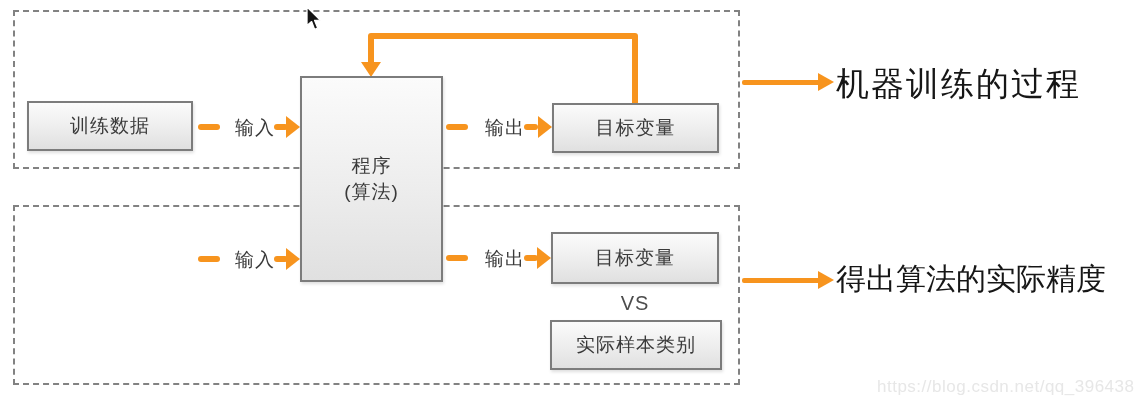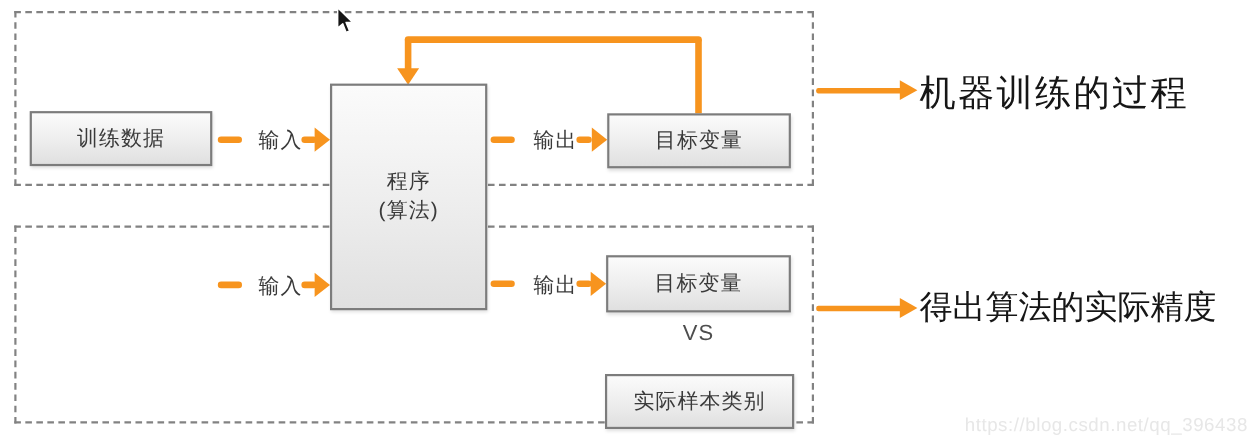--- a/index.html
+++ b/index.html
@@ -69,21 +69,21 @@
   </div>
 
   <div class="node" style="left:552px;top:103px;width:167px;height:50px;">
     <span>目标变量</span>
   </div>
 
   <div class="node" style="left:551px;top:232px;width:168px;height:52px;">
     <span>目标变量</span>
   </div>
 
-  <div class="node" style="left:550px;top:320px;width:172px;height:50px;margin-top:20px;">
+  <div class="node" style="left:550px;top:320px;width:172px;height:50px;">
     <span>实际样本类别</span>
   </div>
 
   <div class="dash" style="left:198px;top:124px;width:22px;"></div>
   <div class="flow-label" style="left:219px;top:115px;width:56px;">输入</div>
   <div class="hline" style="left:274px;top:124px;width:14px;height:6px;border-radius:3px;"></div>
   <div class="head-right" style="left:286px;top:116px;"></div>
 
   <div class="dash" style="left:446px;top:124px;width:22px;"></div>
   <div class="flow-label" style="left:469px;top:115px;width:56px;">输出</div>

